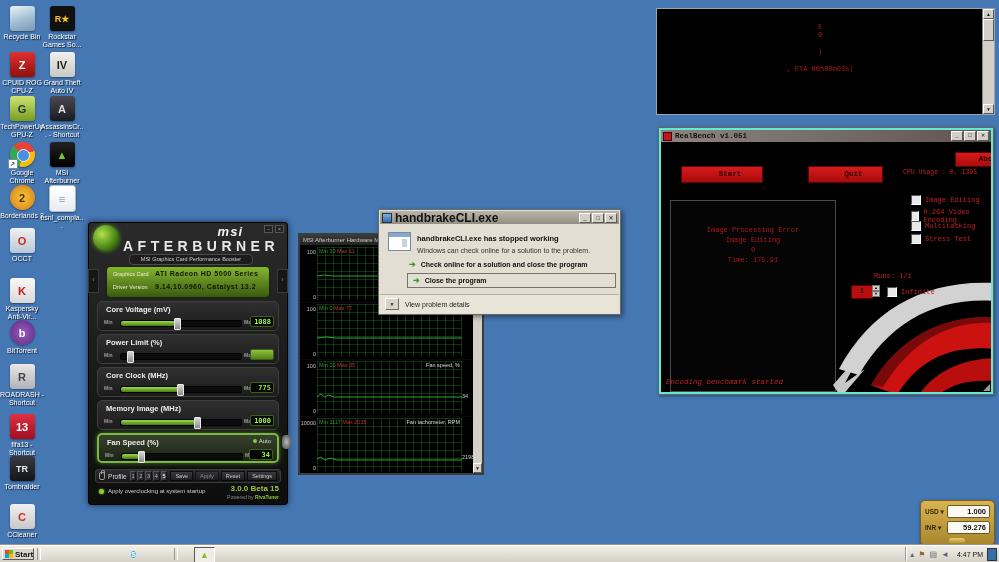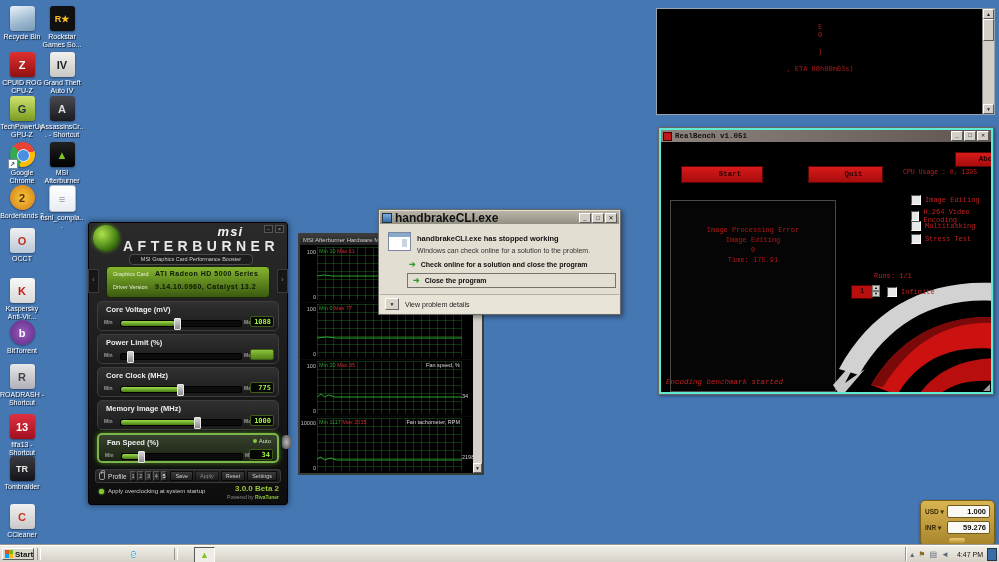--- a/index.html
+++ b/index.html
@@ -322,21 +322,21 @@
       <div class="abtn">Save</div>
       <div style="flex:1"></div>
       <div class="abtn" style="opacity:.6">Apply</div>
       <div class="abtn">Reset</div>
       <div class="abtn">Settings</div>
     </div>
     <div class="ab-start">
       <span class="gdot"></span>
       <span>Apply overclocking at system startup</span>
     </div>
-    <div class="ab-ver">3.0.0 Beta 2</div>
+    <div class="ab-ver">3.0.0 Beta 15</div>
     <div class="ab-pow"><span>Powered by </span><b>RivaTuner</b></div>
   </div>
 
   <div class="abs hm">
     <div class="hm-title">MSI Afterburner Hardware Monit</div>
     <div class="hm-body">
 
       <div class="graph" style="top:0px">
         <div class="gscale" style="top:4px">100</div>
         <div class="gscale" style="bottom:2px">0</div>

